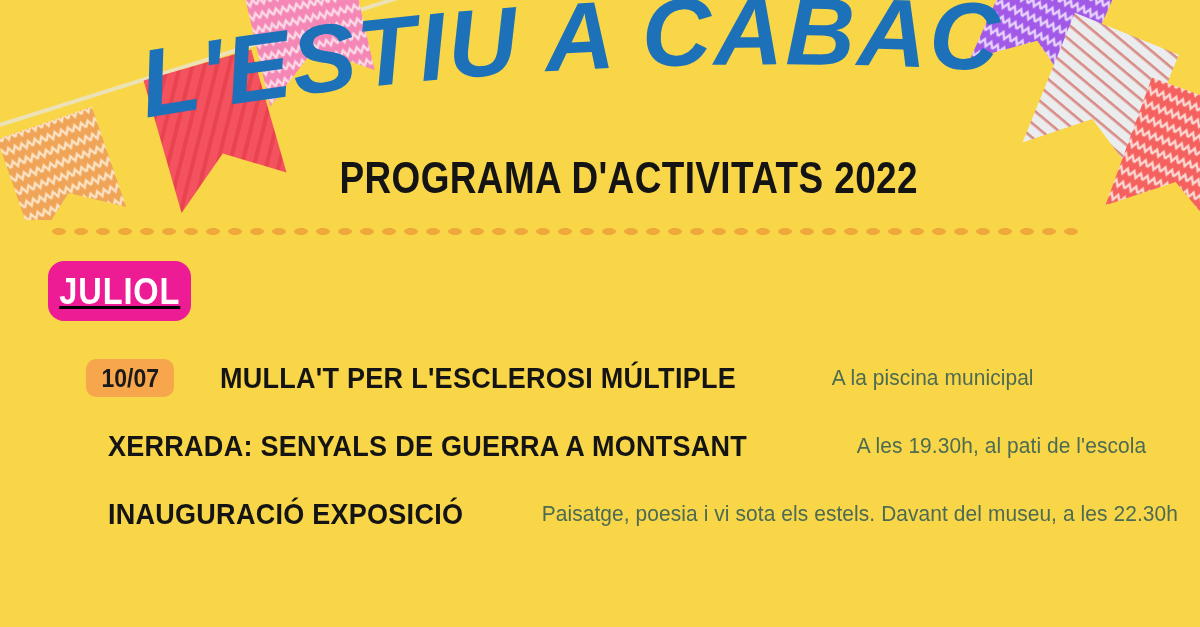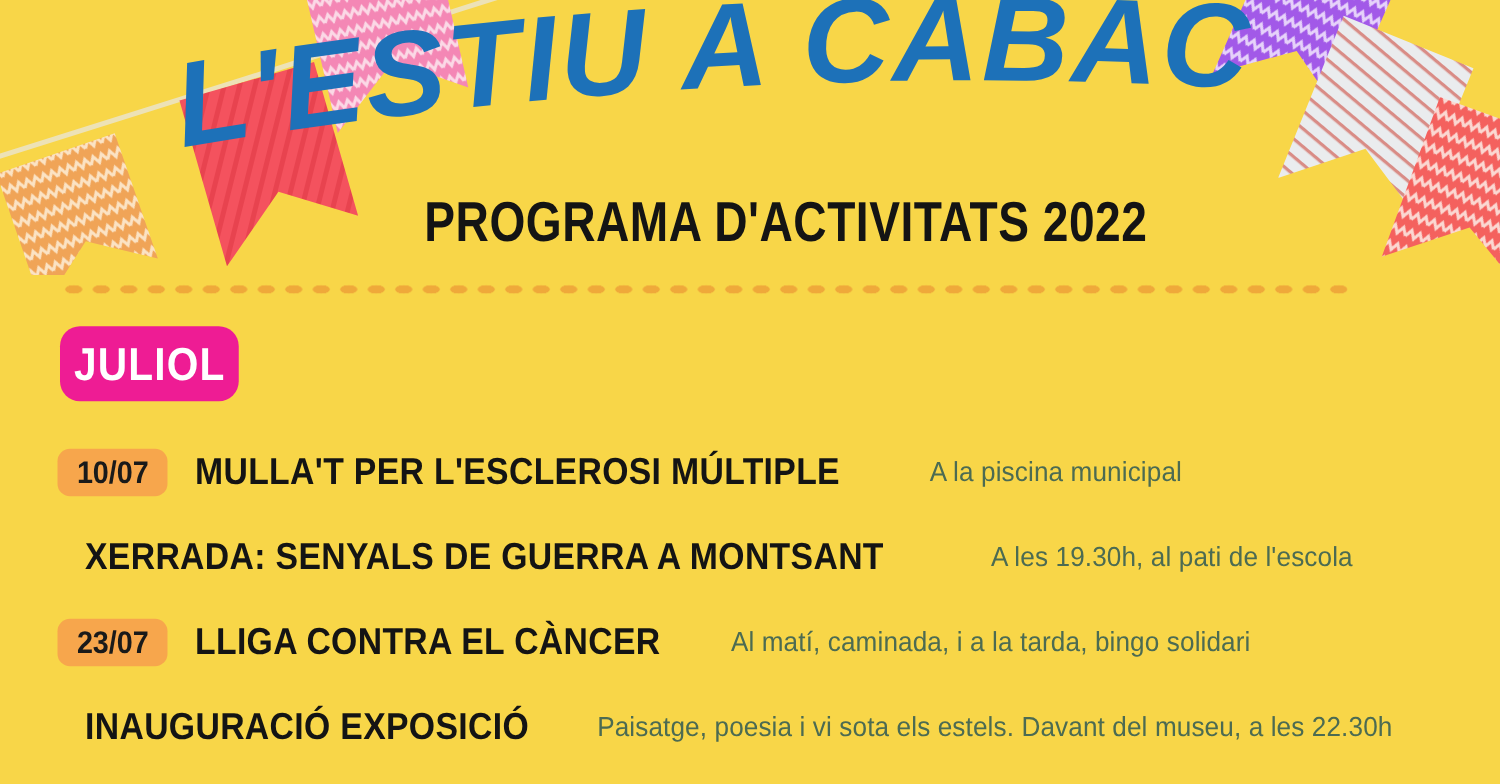--- a/index.html
+++ b/index.html
@@ -87,20 +87,21 @@
     position: absolute;
     left: 48px;
     top: 261px;
     width: 143px;
     height: 60px;
     background: #EE1C94;
     border-radius: 16px;
     display: flex;
     align-items: center;
     justify-content: center;
+    text-decoration: underline;
   }
   .month-badge-label {
     font-family: "Liberation Sans Narrow", "Liberation Sans", sans-serif;
     font-weight: 700;
     font-size: 37px;
     line-height: 37px;
     color: #FFFFFF;
     letter-spacing: 1px;
     transform: scaleX(0.88);
     white-space: nowrap;
@@ -112,21 +113,22 @@
     left: 0;
     top: 344px;
     width: 1200px;
   }
 
   .event-row {
     position: relative;
     height: 68px;
     display: flex;
     align-items: center;
-    padding-left: 46px;
+    padding-left: 86px;
+    gap: 24px;
   }
 
   .date-badge {
     flex: 0 0 auto;
     min-width: 88px;
     height: 38px;
     background: #F7A64C;
     border-radius: 10px;
     display: flex;
     align-items: center;
@@ -280,27 +282,20 @@
       </div>
       <div class="event-title">MULLA'T PER L'ESCLEROSI MÚLTIPLE</div>
       <div class="event-desc">A la piscina municipal</div>
     </div>
 
     <div class="event-row">
       <div class="event-title">XERRADA: SENYALS DE GUERRA A MONTSANT</div>
       <div class="event-desc">A les 19.30h, al pati de l'escola</div>
     </div>
 
-    <div class="event-row">
-      <div class="date-badge">
-        <span class="date-badge-label">23/07</span>
-      </div>
-      <div class="event-title">LLIGA CONTRA EL CÀNCER</div>
-      <div class="event-desc">Al matí, caminada, i a la tarda, bingo solidari</div>
-    </div>
 
     <div class="event-row">
       <div class="event-title">INAUGURACIÓ EXPOSICIÓ</div>
       <div class="event-desc">Paisatge, poesia i vi sota els estels. Davant del museu, a les 22.30h</div>
     </div>
 
     <div class="event-row partial">
 
       <div class="event-title"></div>
       <div class="event-desc"></div>

